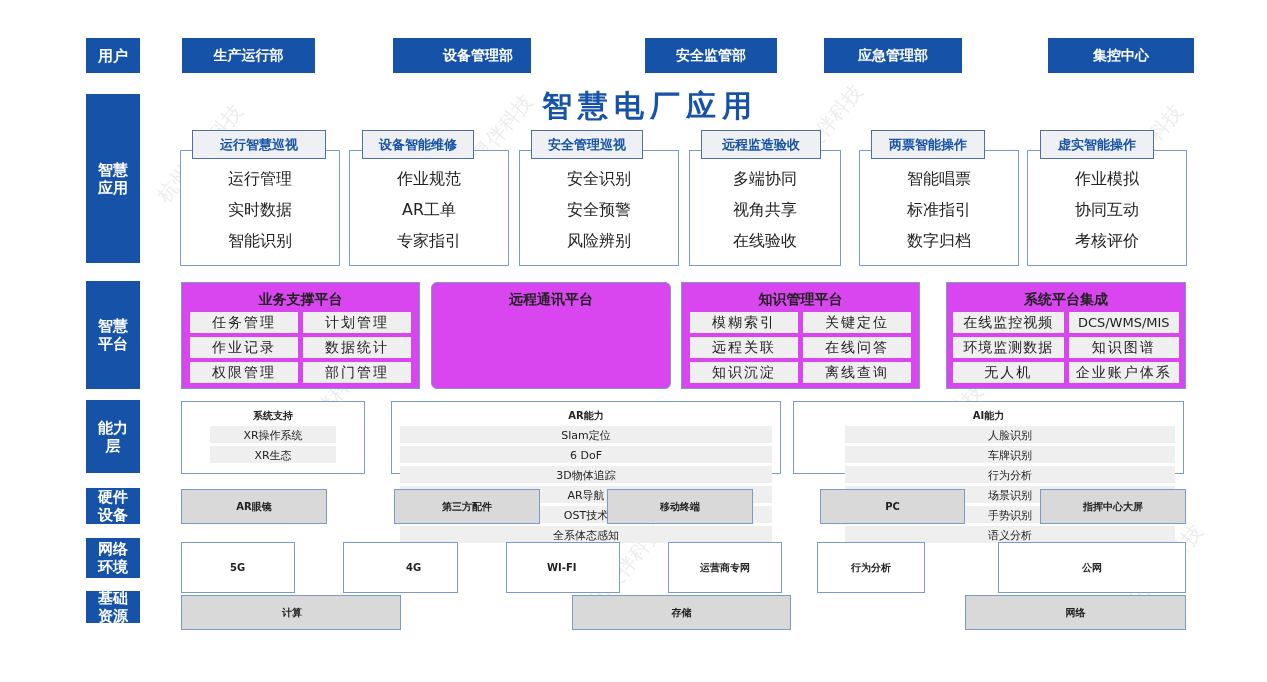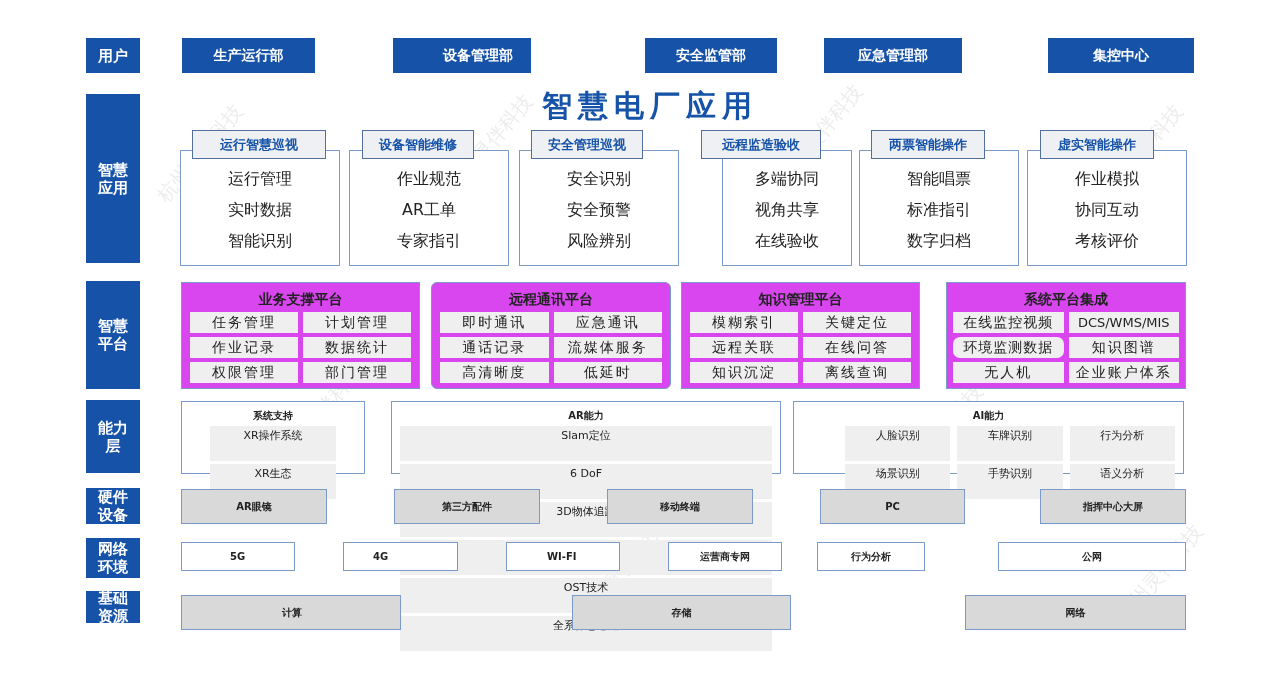--- a/index.html
+++ b/index.html
@@ -46,32 +46,32 @@
     font-size: 14px; letter-spacing: 2px; color: #222; white-space: nowrap;
   }
 
   .cap-card {
     position: absolute; top: 401px; height: 73px;
     border: 1.5px solid #7a9bc9; background: #fff; padding: 4px 8px;
   }
   .cap-title { text-align: center; font-weight: bold; font-size: 10px; height: 20px; line-height: 20px; color: #222; }
   .cap-grid { display: grid; gap: 3px 7px; }
   .cap-grid div {
-    background: #efefef; text-align: center; height: 35px; line-height: 19px;
+    background: #efefef; text-align: center; height: 17px; line-height: 19px;
     font-size: 11px; color: #222; white-space: nowrap;
   }
 
   .hw-box {
     position: absolute; top: 489px; height: 35px;
     background: #d9d9d9; border: 1.5px solid #7a9bc9;
     display: flex; align-items: center; justify-content: center;
     font-size: 10px; font-weight: bold; color: #222;
   }
   .net-box {
-    position: absolute; top: 542px; height: 29px;
+    position: absolute; top: 542px; height: 51px;
     background: #fff; border: 1.5px solid #7a9bc9;
     display: flex; align-items: center; justify-content: center;
     font-size: 10px; font-weight: bold; color: #222;
   }
   .base-box {
     position: absolute; top: 595px; height: 35px;
     background: #d9d9d9; border: 1.5px solid #7a9bc9;
     display: flex; align-items: center; justify-content: center;
     font-size: 10px; font-weight: bold; color: #222;
   }
@@ -147,21 +147,21 @@
 
 <div class="app-card" style="left:519px;width:160px;">
   <div class="app-items" style="top:12px;">
     <div>安全识别</div>
     <div>安全预警</div>
     <div>风险辨别</div>
   </div>
 </div>
 <div class="app-head" style="left:531px;width:112px;">安全管理巡视</div>
 
-<div class="app-card" style="left:722px;width:130px;">
+<div class="app-card" style="left:689px;width:152px;">
   <div class="app-items" style="top:12px;">
     <div>多端协同</div>
     <div>视角共享</div>
     <div>在线验收</div>
   </div>
 </div>
 <div class="app-head" style="left:701px;width:120px;">远程监造验收</div>
 
 <div class="app-card" style="left:859px;width:160px;">
   <div class="app-items" style="top:12px;">
@@ -187,46 +187,38 @@
     <div>任务管理</div>
     <div>计划管理</div>
     <div>作业记录</div>
     <div>数据统计</div>
     <div>权限管理</div>
     <div>部门管理</div>
   </div>
 </div>
 <div class="plat-card" style="left:431px;width:240px;border-radius:6px;">
   <div class="plat-title">远程通讯平台</div>
-  <div class="plat-grid">
-    <div>即时通讯</div>
-    <div>应急通讯</div>
-    <div>通话记录</div>
-    <div>流媒体服务</div>
-    <div>高清晰度</div>
-    <div>低延时</div>
-  </div>
 </div>
 <div class="plat-card" style="left:681px;width:239px;">
   <div class="plat-title">知识管理平台</div>
   <div class="plat-grid">
     <div>模糊索引</div>
     <div>关键定位</div>
     <div>远程关联</div>
     <div>在线问答</div>
     <div>知识沉淀</div>
     <div>离线查询</div>
   </div>
 </div>
 <div class="plat-card" style="left:946px;width:240px;padding:5px 6px;">
   <div class="plat-title">系统平台集成</div>
   <div class="plat-grid">
     <div style="letter-spacing:1px;">在线监控视频</div>
     <div style="letter-spacing:0;font-size:13px;">DCS/WMS/MIS</div>
-    <div style="letter-spacing:1px;border-radius:7px;">环境监测数据</div>
+    <div style="letter-spacing:1px;">环境监测数据</div>
     <div>知识图谱</div>
     <div>无人机</div>
     <div>企业账户体系</div>
   </div>
 </div>
 
 <div class="cap-card" style="left:181px;width:184px;padding:4px 28px;">
   <div class="cap-title">系统支持</div>
   <div class="cap-grid" style="grid-template-columns:1fr;">
     <div>XR操作系统</div>
@@ -239,38 +231,38 @@
     <div>Slam定位</div>
     <div>6 DoF</div>
     <div>3D物体追踪</div>
     <div>AR导航</div>
     <div>OST技术</div>
     <div>全系体态感知</div>
   </div>
 </div>
 <div class="cap-card" style="left:793px;width:391px;">
   <div class="cap-title">AI能力</div>
-  <div class="cap-grid" style="grid-template-columns:1fr 1fr 1fr;padding-left:43px;">
+  <div class="cap-grid" style="grid-template-columns:1fr;padding-left:43px;">
     <div>人脸识别</div>
     <div>车牌识别</div>
     <div>行为分析</div>
     <div>场景识别</div>
     <div>手势识别</div>
     <div>语义分析</div>
   </div>
 </div>
 
 <div class="hw-box" style="left:181px;width:146px;">AR眼镜</div>
 <div class="hw-box" style="left:394px;width:146px;">第三方配件</div>
 <div class="hw-box" style="left:607px;width:146px;">移动终端</div>
 <div class="hw-box" style="left:820px;width:145px;">PC</div>
 <div class="hw-box" style="left:1040px;width:146px;">指挥中心大屏</div>
 
 <div class="net-box" style="left:181px;width:114px;justify-content:flex-start;padding-left:48px;">5G</div>
-<div class="net-box" style="left:343px;width:115px;justify-content:flex-start;padding-left:29px;">4G</div>
+<div class="net-box" style="left:343px;width:115px;justify-content:flex-start;padding-left:62px;">4G</div>
 <div class="net-box" style="left:506px;width:114px;justify-content:flex-start;padding-left:40px;">WI-FI</div>
 <div class="net-box" style="left:668px;width:114px;">运营商专网</div>
 <div class="net-box" style="left:817px;width:108px;">行为分析</div>
 <div class="net-box" style="left:998px;width:188px;">公网</div>
 
 <div class="base-box" style="left:181px;width:220px;justify-content:flex-start;padding-left:100px;">计算</div>
 <div class="base-box" style="left:572px;width:219px;">存储</div>
 <div class="base-box" style="left:965px;width:221px;">网络</div>
 
 </body></html>

